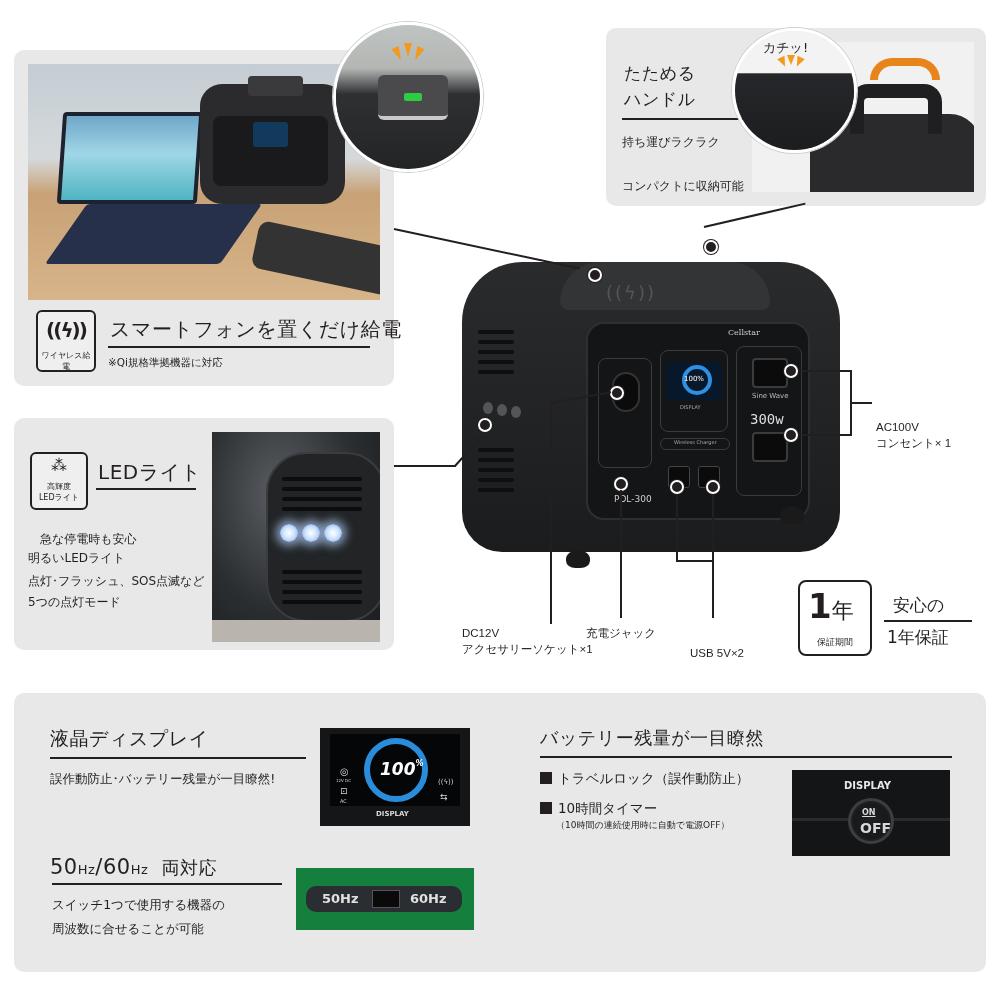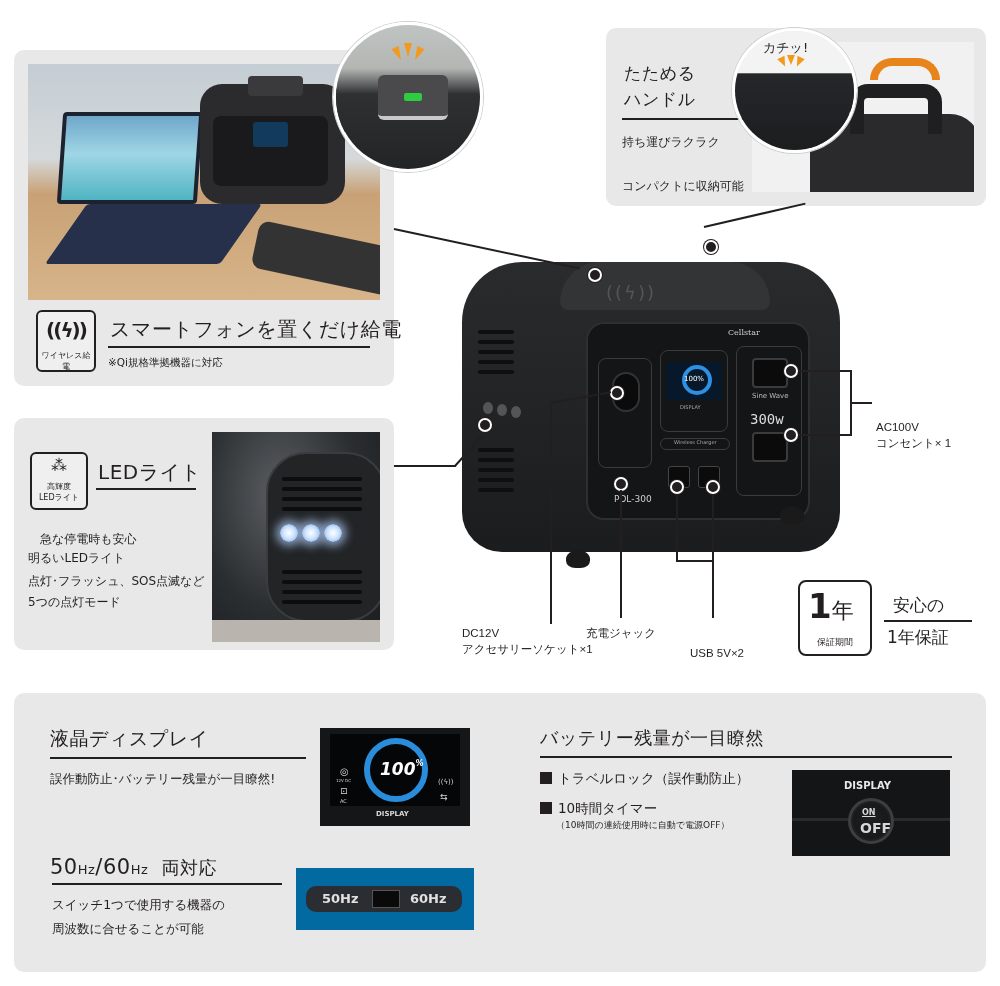--- a/index.html
+++ b/index.html
@@ -56,21 +56,21 @@
   .lcd-main { position: absolute; background: #07182a; border-radius: 4px; }
   .ring { position: absolute; border-radius: 50%; border: 4px solid #2f8fe0; }
   .foot { position: absolute; width: 24px; height: 18px; background: #1a1a1b; border-radius: 50% 50% 40% 40%; }
   .side-vents .vent { background: #0e0f10; }
 
   
   .display-img { position: absolute; background: #151618; }
   .lcd-inner { position: absolute; background: #050608; }
   .lcd-ring { position: absolute; border-radius: 50%; border: 6px solid #2a8ddb; }
   .tiny { position: absolute; font-family: "DejaVu Sans", sans-serif; color: #d8d8d8; white-space: nowrap; }
-  .hz-img { position: absolute; background: #0369a1; }
+  .hz-img { position: absolute; background: #15803d; }
   .hz-pill { position: absolute; background: #2a2d31; border-radius: 10px; }
   .hz-label { position: absolute; color: #e0e0e0; font-weight: bold; font-size: 13px; font-family: "DejaVu Sans", sans-serif; }
   .hz-switch { position: absolute; background: #0a0a0a; border: 1px solid #555; }
   .btn-img { position: absolute; background: #141517; }
   .btn-round { position: absolute; border-radius: 50%; background: radial-gradient(circle,#1f2022 0%,#18191a 60%,#3a3b3d 100%); border: 3px solid #3d3e40; }
   .bullet-sq { display: inline-block; width: 12px; height: 12px; background: #231f20; margin-right: 6px; vertical-align: -1px; }
 
   .warranty-box { position: absolute; border: 2px solid #231f20; border-radius: 8px; background: #ffffff; }
 </style>
 </head>

